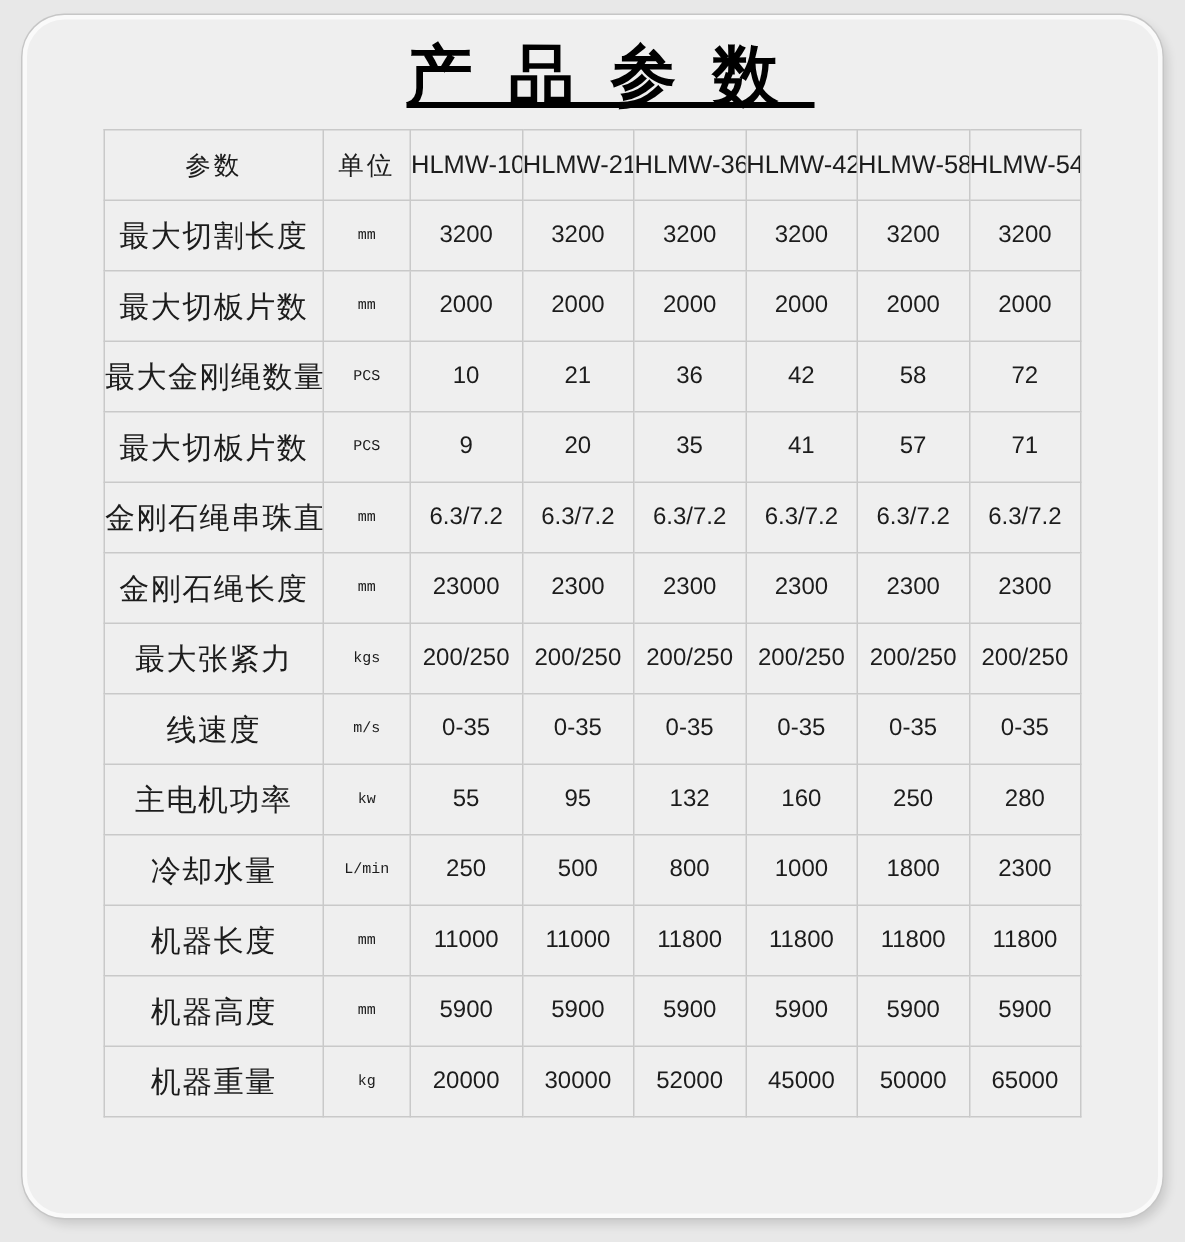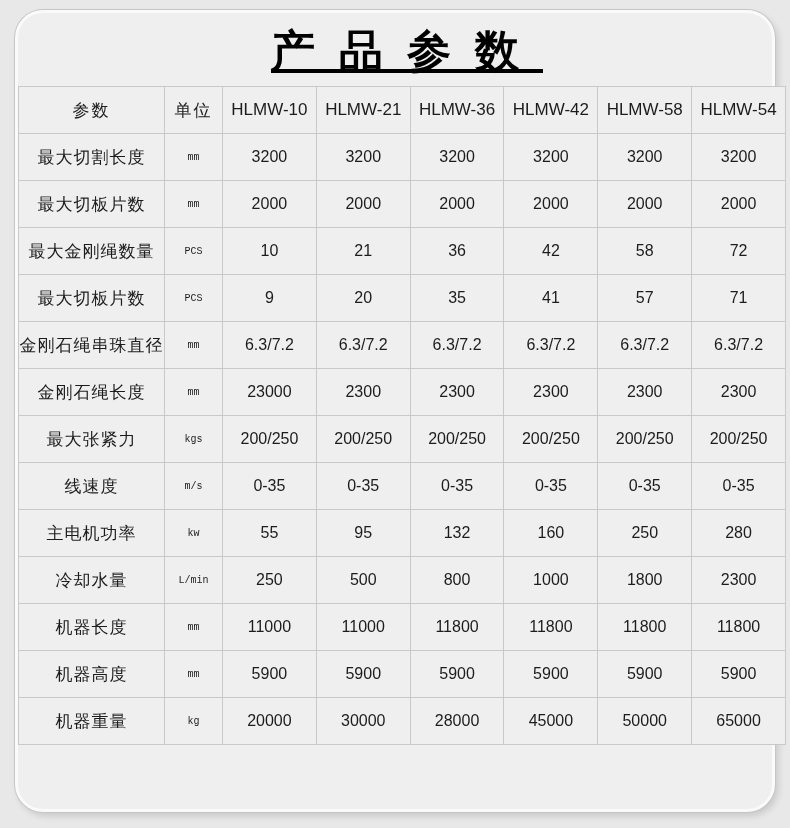--- a/index.html
+++ b/index.html
@@ -33,42 +33,42 @@
     font-size: 44px;
     line-height: 1.05;
     font-weight: 900;
     letter-spacing: 24px;
     text-indent: 24px;
     color: #000;
     font-family: "DejaVu Sans", "Liberation Sans", sans-serif;
     text-decoration: underline;
   }
   table.spec-table {
-    width: 768px;
+    width: 652px;
     margin: 0 auto;
     border-collapse: collapse;
     table-layout: fixed;
     background: #efefef;
   }
   .spec-table th, .spec-table td {
     border: 1px solid #c9c9c9;
     height: 46px;
     padding: 0;
     text-align: center;
     vertical-align: middle;
     color: #1c1c1c;
     font-weight: 400;
     overflow: hidden;
     white-space: nowrap;
   }
   .col-param { width: 146px; }
   .col-unit  { width: 58px;  }
   .cjk-head   { font-size: 17px; letter-spacing: 2px; }
   .model-head { font-size: 17px; }
-  .param-label { font-size: 17px; letter-spacing: 1px; }
+  .param-label { font-size: 20px; letter-spacing: 1px; }
   .unit-cell {
     font-family: "Liberation Mono", "DejaVu Sans Mono", monospace;
     font-size: 10px;
   }
   .value-cell { font-size: 16px; }
 </style>
 </head>
 <body>
 
 <div class="page">
@@ -216,21 +216,21 @@
             <td class="value-cell">5900</td>
             <td class="value-cell">5900</td>
             <td class="value-cell">5900</td>
             <td class="value-cell">5900</td>
           </tr>
           <tr>
             <td class="param-label">机器重量</td>
             <td class="unit-cell">kg</td>
             <td class="value-cell">20000</td>
             <td class="value-cell">30000</td>
-            <td class="value-cell">28000</td>
+            <td class="value-cell">52000</td>
             <td class="value-cell">45000</td>
             <td class="value-cell">50000</td>
             <td class="value-cell">65000</td>
           </tr>
         </tbody>
     </table>
   </div>
 </div>
 
 </body></html>

